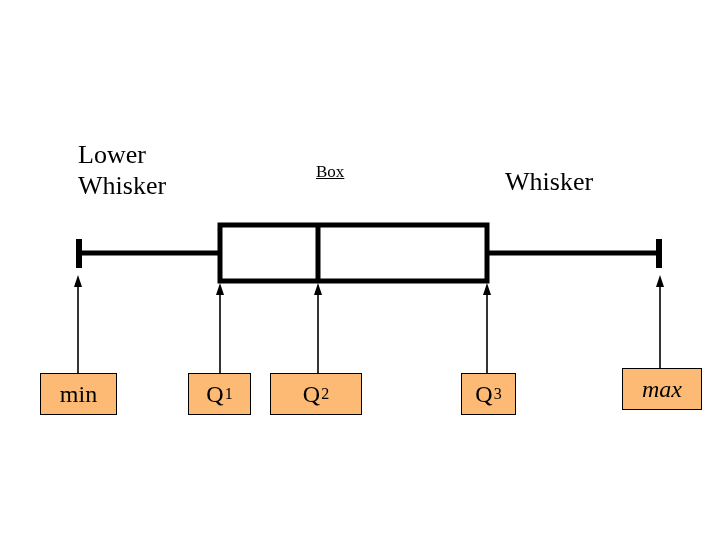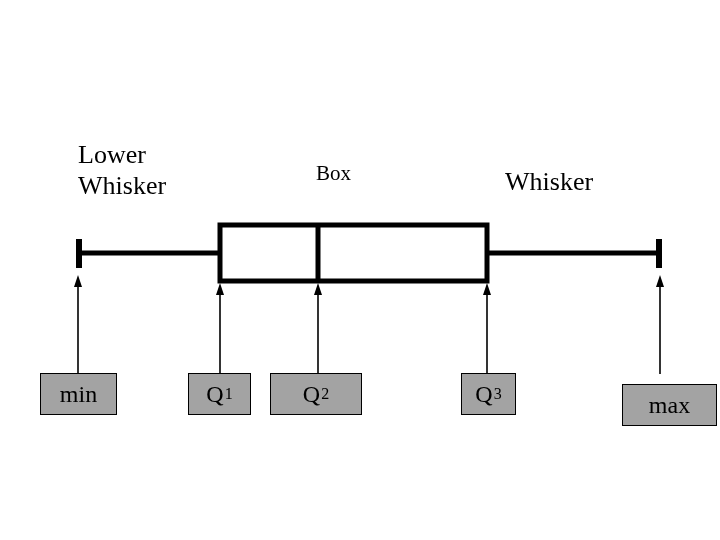--- a/index.html
+++ b/index.html
@@ -29,26 +29,27 @@
     white-space: pre;
     line-height: 1.12;
   }
   .callout-label {
     font-size: 26px;
   }
   .callout-label.two-line {
     line-height: 1.18;
   }
   .box-label {
-    font-size: 21px;
+    font-size: 17px;
+    text-decoration: underline;
   }
   .tick-box {
     position: absolute;
     border: 1px solid #000000;
-    background: #a3a3a3;
+    background: #fdba74;
     box-sizing: border-box;
     display: flex;
     align-items: center;
     justify-content: center;
     font-family: "Liberation Serif", serif;
     font-size: 24px;
     color: #000000;
   }
   .tick-box .sub {
     font-size: 16px;
@@ -106,15 +107,15 @@
 <div class="tick-box" style="left:270px; top:373px; width:92px; height:42px;">
     <span>Q</span>
     <span class="sub">2</span>
   </div>
 
 <div class="tick-box" style="left:461px; top:373px; width:55px; height:42px;">
     <span>Q</span>
     <span class="sub">3</span>
   </div>
 
-<div class="tick-box" style="left:622px; top:384px; width:95px; height:42px;">
+<div class="tick-box" style="left:622px; top:368px; width:80px; height:42px;font-style:italic;">
     <span>max</span>
   </div>
 
 </body></html>

